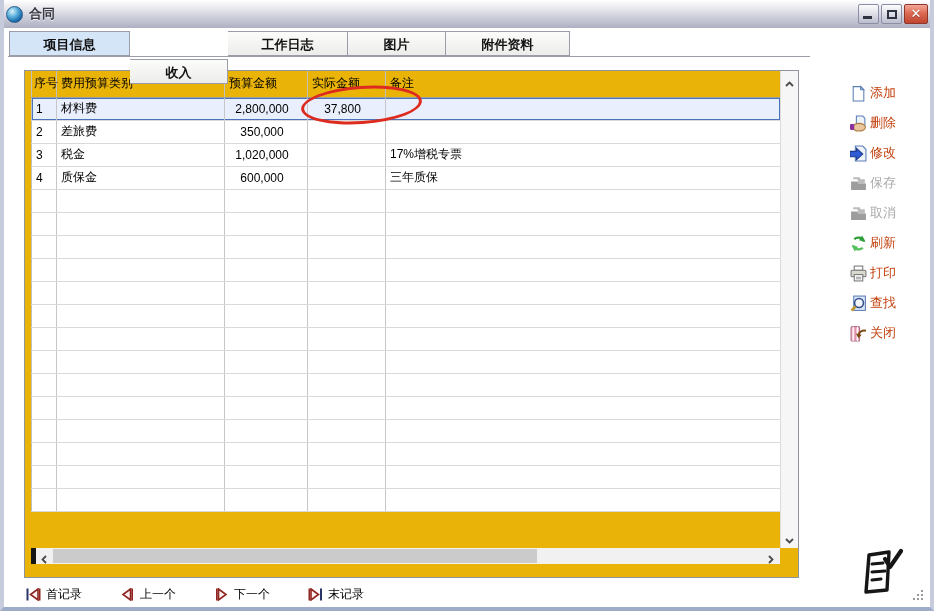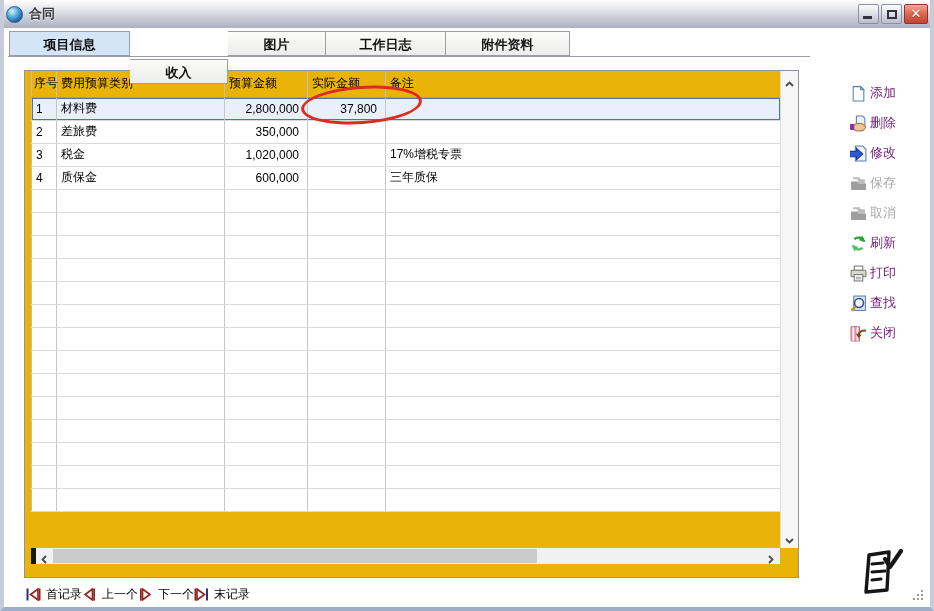--- a/index.html
+++ b/index.html
@@ -69,21 +69,21 @@
     padding:0 0 0 4px;border-right:1px solid #c0c0c0;border-bottom:1px solid #9e9e9e;
     white-space:nowrap;overflow:hidden;
   }
   table.grid th:first-child{padding-left:2px;border-left:1px solid #c0c0c0;overflow:visible;}
   table.grid td{
     height:23px;font-size:12px;color:#000;padding:0 0 0 4px;
     border-right:1px solid #c6c6c6;border-bottom:1px solid #dadada;
     white-space:nowrap;overflow:hidden;background:#fff;
   }
   table.grid td:first-child{border-left:1px solid #c0c0c0;}
-  table.grid td.num{text-align:right;padding:0 8px 0 0;}
+  table.grid td.num{text-align:center;padding:0 8px 0 0;}
   tr.selected td{background:#e9effc;box-shadow:inset 0 1px 0 #4a72b8,inset 0 -1px 0 #4a72b8;}
   tr.selected td:first-child{box-shadow:inset 0 1px 0 #4a72b8,inset 0 -1px 0 #4a72b8,inset 1px 0 0 #4a72b8;}
   tr.selected td:last-child{box-shadow:inset 0 1px 0 #4a72b8,inset 0 -1px 0 #4a72b8,inset -1px 0 0 #4a72b8;}
   tr.total td:first-child{padding-left:1px;overflow:visible;}
   
   .vscroll{
     position:absolute;right:0;top:0;width:18px;height:477px;
     background:#f6f6f6;border-left:1px solid #dcdcdc;
   }
   .vscroll .arr{position:absolute;left:3px;width:11px;height:11px;cursor:pointer;}
@@ -98,27 +98,27 @@
   
   .annotation-ellipse{
     position:absolute;left:297px;top:86px;width:121px;height:38px;
     border:3px solid #de2b20;border-radius:50%;
     transform:rotate(-4deg);pointer-events:none;z-index:6;
   }
   
   .actions{position:absolute;left:846px;top:84px;display:flex;flex-direction:column;}
   .action{
     display:flex;align-items:center;height:18px;margin-bottom:12px;gap:3px;
-    font-size:13px;color:#701a75;cursor:pointer;white-space:nowrap;
+    font-size:13px;color:#c2410c;cursor:pointer;white-space:nowrap;
   }
   .action.disabled{color:#a9a9a9;cursor:default;}
   .action .ic{width:17px;height:17px;flex:0 0 auto;}
   .action .ic svg{width:17px;height:17px;display:block;}
   
-  .recnav{position:absolute;left:22px;top:586px;display:flex;}
+  .recnav{position:absolute;left:22px;top:586px;display:flex;gap:38px;}
   .recnav-item{display:flex;align-items:center;gap:5px;font-size:12px;color:#000;cursor:pointer;white-space:nowrap;}
   .recnav-item .ic{width:15px;height:13px;}
   .recnav-item .ic svg{width:15px;height:13px;display:block;}
   
   .sketch{position:absolute;left:853px;top:547px;width:48px;height:50px;}
   .grip{position:absolute;right:5px;bottom:5px;width:15px;height:15px;}
 </style>
 </head>
 <body>
 
@@ -134,22 +134,22 @@
       <div class="winbtn">
           <span class="max-glyph"></span>
         </div>
       <div class="winbtn close"></div>
     </div>
   </div>
 
   <div class="tabstrip" id="tabstrip">
       <div class="tab highlighted" style="width: 121px;">项目信息</div>
       <div class="tab" style="width: 98px; margin-top: 28px;">收入</div>
+      <div class="tab" style="width: 120px;">工作日志</div>
       <div class="tab" style="width: 98px;">图片</div>
-      <div class="tab" style="width: 120px;">工作日志</div>
       <div class="tab" style="width: 124px;">附件资料</div>
     </div>
   <div class="tabline"></div>
 
   <div class="table-container">
     <div class="grid-wrap">
       <table class="grid">
         <colgroup>
           <col style="width:25px">
             <col style="width:168px">

